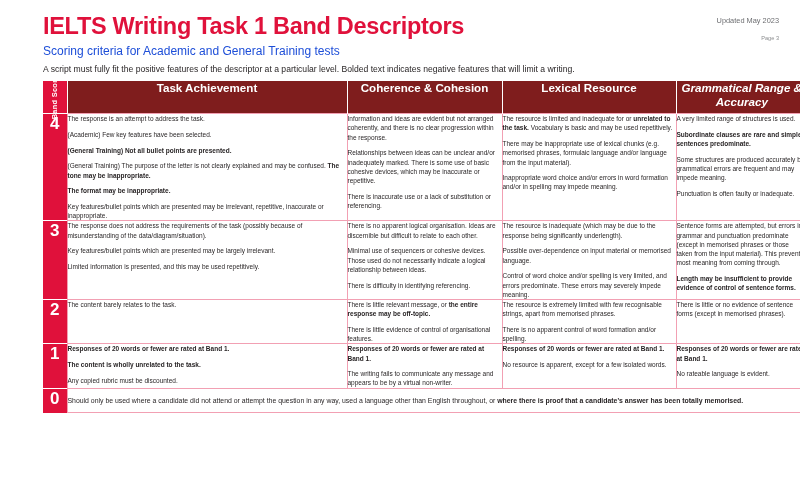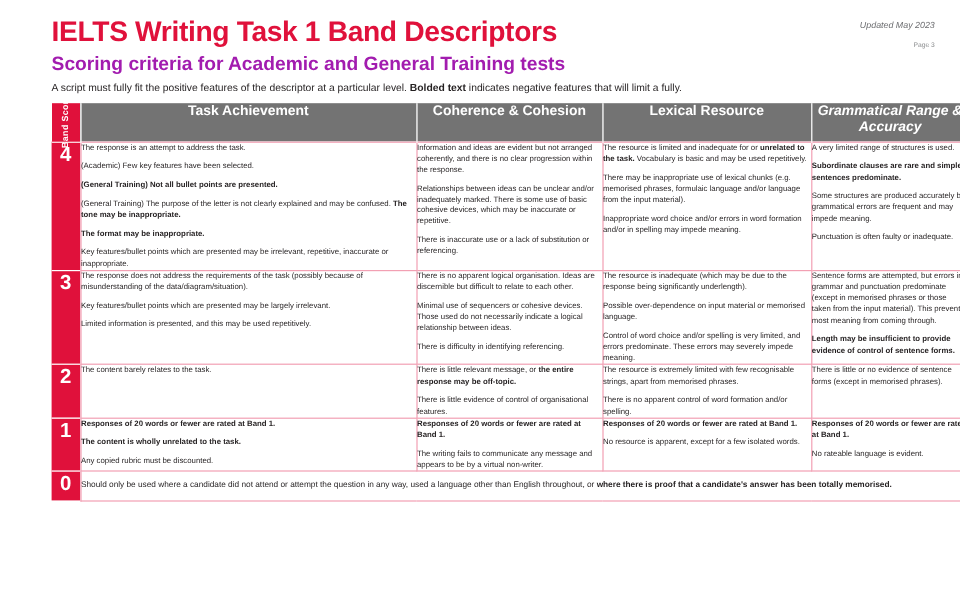--- a/index.html
+++ b/index.html
@@ -30,46 +30,45 @@
   }
   .doc-title {
     font-size: 23.5px;
     font-weight: bold;
     color: #e0113b;
     letter-spacing: -0.3px;
     line-height: 1.05;
     margin: 0;
   }
   .doc-subtitle {
-    font-size: 16px;
-    font-weight: bold;
-    color: #a21caf;
+    font-size: 12px;
+    font-weight: normal;
+    color: #1d4ed8;
     margin: 6px 0 0 0;
     line-height: 1.1;
   }
   .doc-note {
     font-size: 8.6px;
     color: #231f20;
     margin: 6px 0 0 0;
     line-height: 1.2;
   }
-  .doc-note b { font-weight: bold; }
+  .doc-note b { font-weight: normal; }
 
   .header-meta {
     position: absolute;
     right: 0;
     top: 16px;
     text-align: right;
     width: 230px;
   }
   .meta-updated {
     font-size: 7.4px;
     color: #6d6e71;
     line-height: 1.3;
-    font-style: italic;
   }
   .meta-link {
     font-size: 7.4px;
     color: #5b6bb5;
     text-decoration: underline;
     display: block;
     margin-top: 9px;
   }
   .meta-page {
     font-size: 5.6px;
@@ -91,21 +90,21 @@
 
   
   .col-band   { width: 24px; }
   .col-ta     { width: 280px; }
   .col-cc     { width: 155px; }
   .col-lr     { width: 174px; }
   .col-gra    { width: 131px; }
 
   
   .hdr-cell {
-    background: #737373;
+    background: #7f1d1d;
     color: #ffffff;
     font-size: 11.6px;
     font-weight: bold;
     line-height: 1.16;
     padding: 5px 6px 6px 6px;
     border-right: 1.5px solid #ffffff;
     height: 32px;
     vertical-align: top;
   }
   .hdr-cell:last-child { border-right: none; font-style: italic; }
@@ -184,21 +183,21 @@
   }
 </style>
 </head>
 <body>
 
 <div class="page">
 
   <div class="header">
     <h1 class="doc-title">IELTS Writing Task 1 Band Descriptors</h1>
     <h2 class="doc-subtitle">Scoring criteria for Academic and General Training tests</h2>
-    <p class="doc-note"><span>A script must fully fit the positive features of the descriptor at a particular level. </span><b>Bolded text</b><span> indicates negative features that will limit a fully.</span></p>
+    <p class="doc-note"><span>A script must fully fit the positive features of the descriptor at a particular level. </span><b>Bolded text</b><span> indicates negative features that will limit a writing.</span></p>
 
     <div class="header-meta">
       <div class="meta-updated">Updated May 2023</div>
       <div class="meta-page">Page 3</div>
     </div>
   </div>
 
   <table class="tbl">
     <colgroup>
       <col class="col-band">

